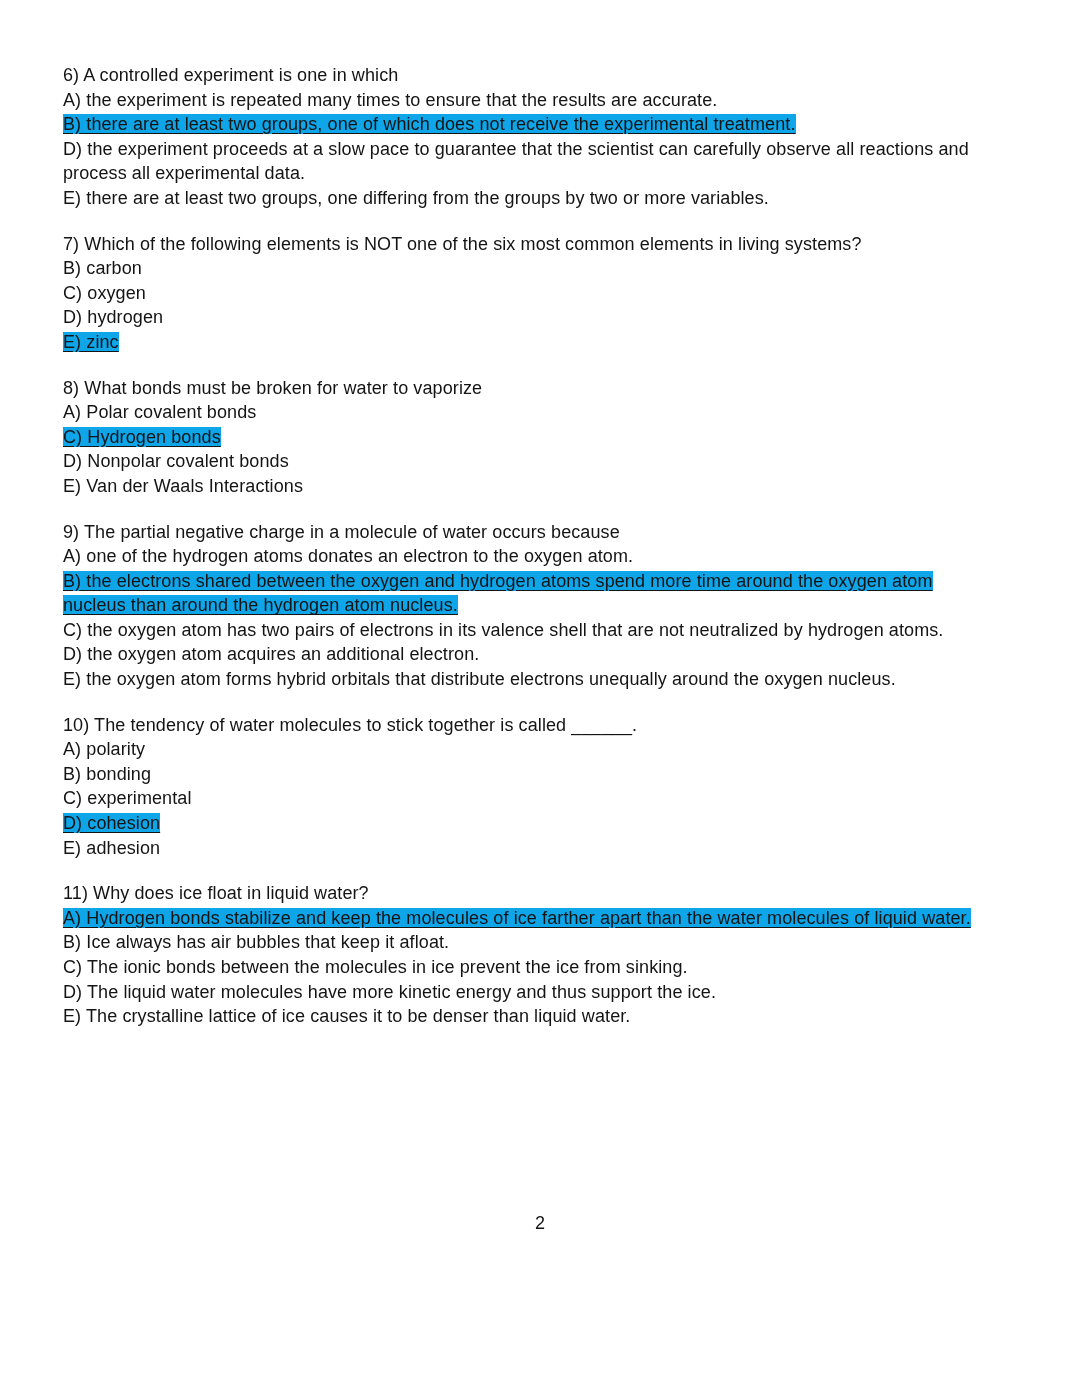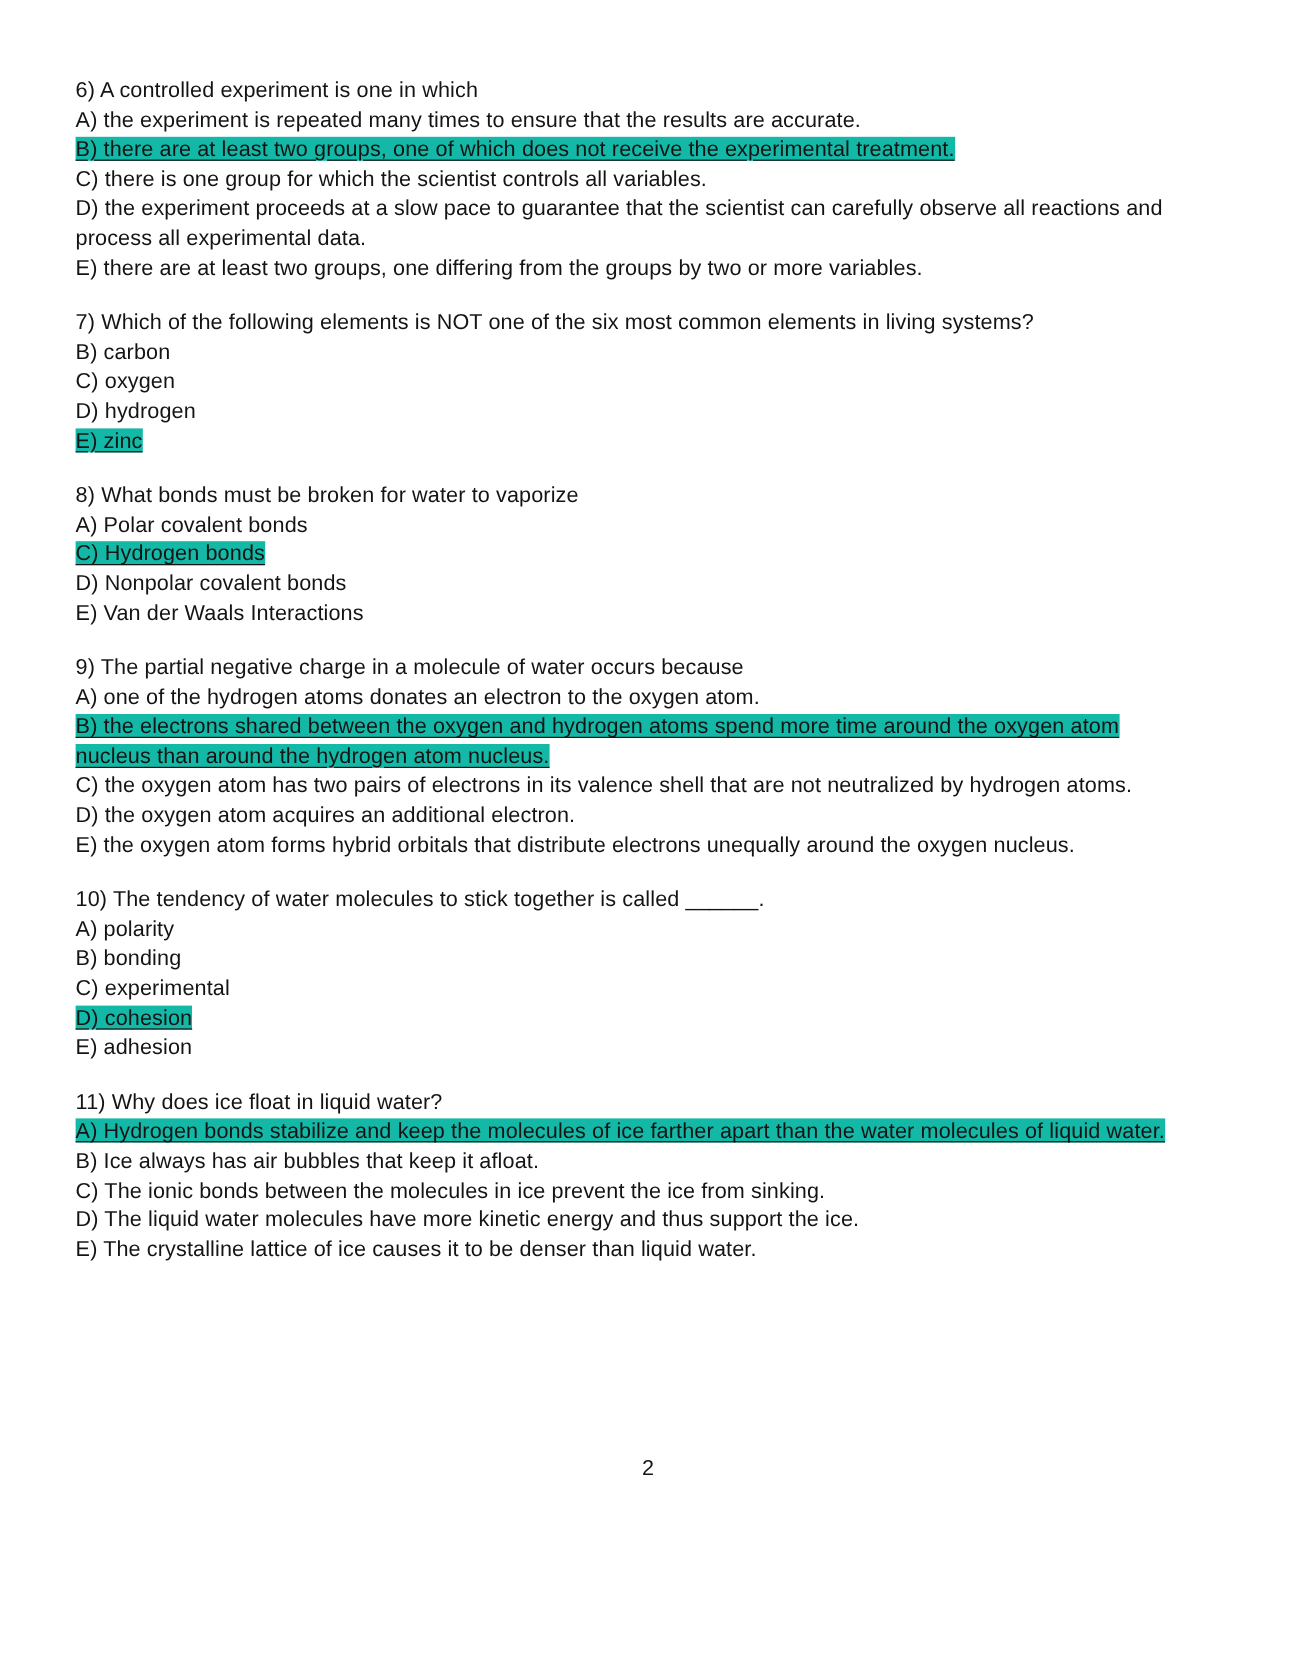--- a/index.html
+++ b/index.html
@@ -25,21 +25,21 @@
   }
   .question {
     margin: 0 0 21px 0;
   }
   p.line {
     margin: 0;
     line-height: 24.6px;
     letter-spacing: 0.1px;
   }
   .option-text.correct {
-    background: #14b8a6;
+    background: #0ea5e9;
     text-decoration: underline;
     text-underline-offset: 3px;
   }
   .footer {
     position: absolute;
     left: 0;
     right: 0;
     bottom: 34px;
     text-align: center;
     font-size: 18px;
@@ -48,21 +48,20 @@
 </style>
 </head>
 <body>
 
 <div class="page">
   <div id="question-list">
       <div class="question">
         <p class="line">6) A controlled experiment is one in which</p>
         <p class="line"><span class="option-text">A) the experiment is repeated many times to ensure that the results are accurate.</span></p>
         <p class="line"><span class="option-text correct">B) there are at least two groups, one of which does not receive the experimental treatment.</span></p>
-        <p class="line"><span class="option-text">C) there is one group for which the scientist controls all variables.</span></p>
         <p class="line"><span class="option-text">D) the experiment proceeds at a slow pace to guarantee that the scientist can carefully observe all reactions and process all experimental data.</span></p>
         <p class="line"><span class="option-text">E) there are at least two groups, one differing from the groups by two or more variables.</span></p>
       </div>
       <div class="question">
         <p class="line">7) Which of the following elements is NOT one of the six most common elements in living systems?</p>
         <p class="line"><span class="option-text">B) carbon</span></p>
         <p class="line"><span class="option-text">C) oxygen</span></p>
         <p class="line"><span class="option-text">D) hydrogen</span></p>
         <p class="line"><span class="option-text correct">E) zinc</span></p>
       </div>

